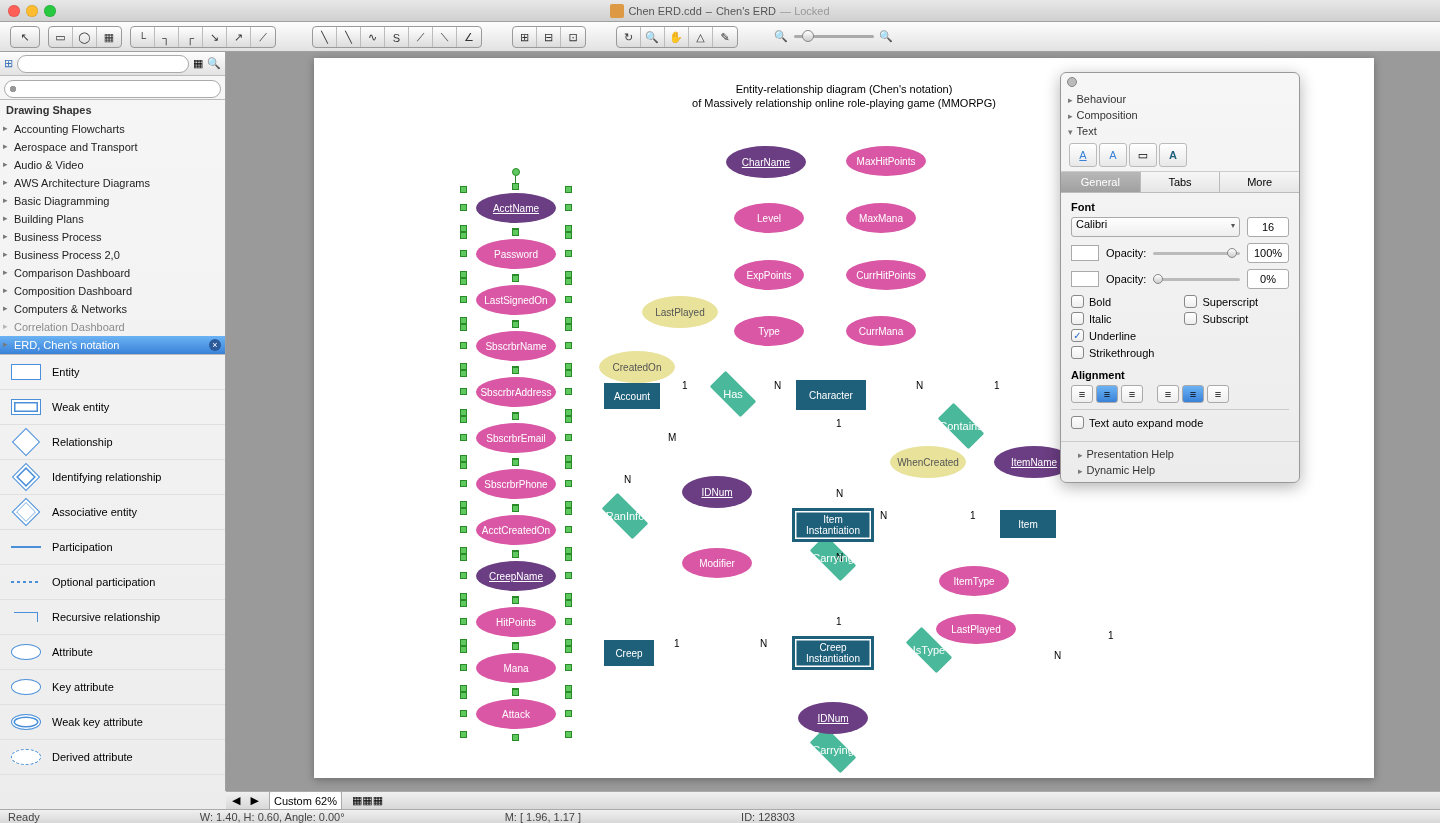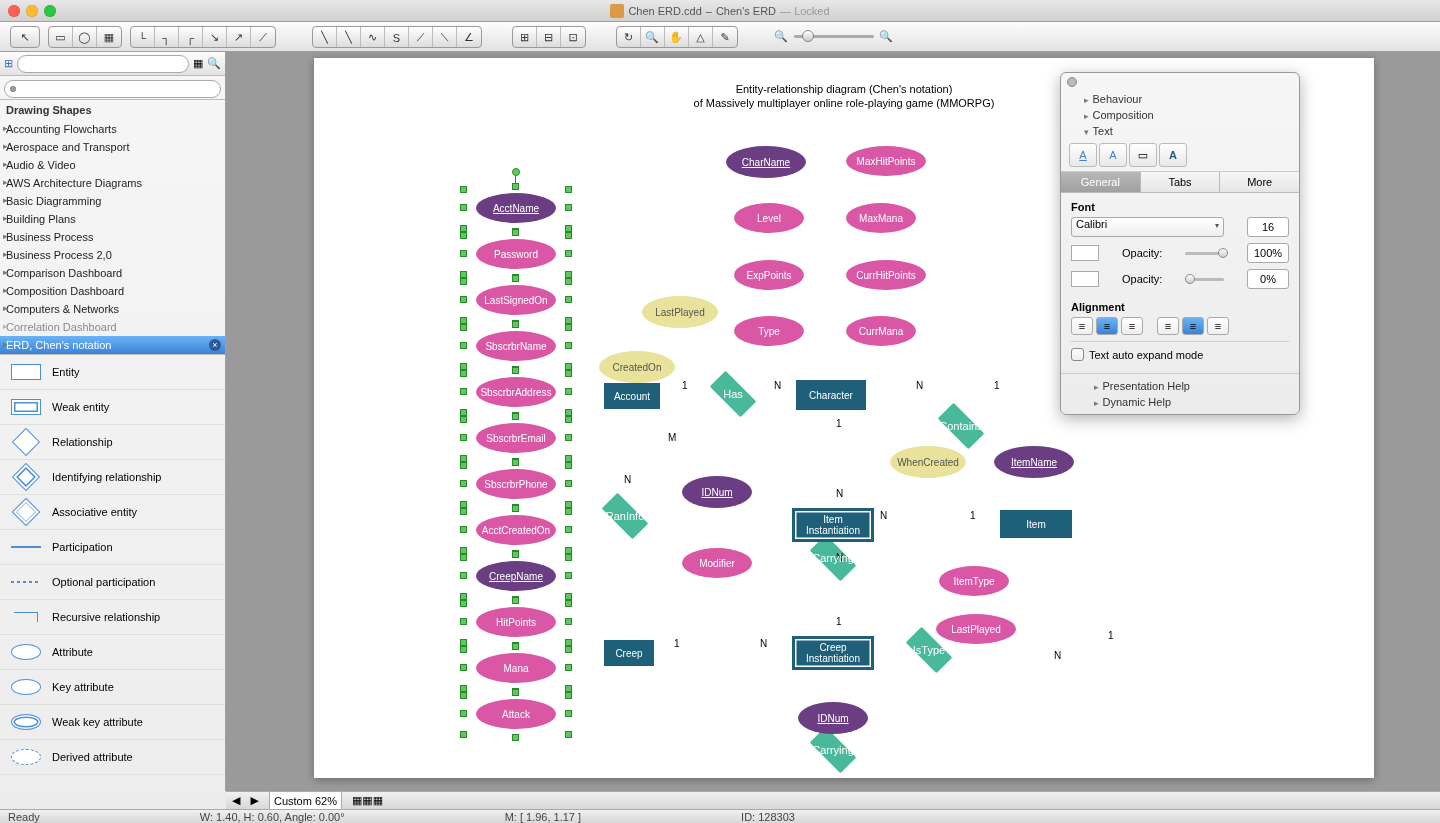--- a/index.html
+++ b/index.html
@@ -21,21 +21,21 @@
 .slider-track{width:80px;height:3px;background:#aaa;border-radius:2px;position:relative}
 .slider-thumb{position:absolute;width:12px;height:12px;background:linear-gradient(#fff,#ccc);border:1px solid #888;border-radius:50%;top:-5px}
 
 .leftpanel{position:absolute;left:0;top:52px;width:226px;bottom:32px;background:linear-gradient(#f6f6f6,#ededed);border-right:1px solid #a0a0a0;display:flex;flex-direction:column}
 .lp-header{height:24px;background:linear-gradient(#fdfdfd,#e2e2e2);border-bottom:1px solid #bbb;display:flex;align-items:center;padding:0 4px;gap:4px}
 .lp-search{flex:1;height:18px;border:1px solid #aaa;border-radius:9px;background:#fff;padding:0 6px}
 .lp-filter{height:24px;padding:4px;border-bottom:1px solid #bbb}
 .lp-filter input{width:100%;height:18px;border:1px solid #aaa;border-radius:9px;background:#fff;padding:0 18px;background-image:radial-gradient(circle at 8px 8px,#999 3px,transparent 3.5px)}
 .lib-title{padding:4px 6px;font-weight:bold;color:#333}
 .lib-list{flex:0 0 auto;overflow:hidden}
-.lib-item{padding:3px 6px 3px 6px;position:relative;color:#222;cursor:default}
+.lib-item{padding:3px 6px 3px 14px;position:relative;color:#222;cursor:default}
 .lib-item::before{content:"▸";position:absolute;left:3px;color:#777;font-size:9px}
 .lib-item.active{background:linear-gradient(#6bb3f4,#3a82d8);color:#fff}
 .lib-item.active .close{position:absolute;right:4px;width:12px;height:12px;background:#2a5a9a;border-radius:50%;color:#fff;font-size:9px;text-align:center;line-height:12px}
 .shapes{flex:1;overflow-y:auto;border-top:1px solid #bbb}
 .shape-row{display:flex;align-items:center;gap:8px;padding:6px 8px;border-bottom:1px solid #e0e0e0}
 .shape-icon{width:36px;height:22px;display:flex;align-items:center;justify-content:center;position:relative}
 .si-rect{width:30px;height:16px;border:1.5px solid #4a90d9;background:#fff}
 .si-rect.double{box-shadow:inset 0 0 0 2px #fff,inset 0 0 0 3.5px #4a90d9}
 .si-diamond{width:20px;height:20px;border:1.5px solid #4a90d9;background:#fff;transform:rotate(45deg)}
 .si-diamond.double{box-shadow:inset 0 0 0 2px #fff,inset 0 0 0 3.5px #4a90d9}
@@ -67,32 +67,32 @@
 .handle{position:absolute;width:7px;height:7px;background:#5fc95f;border:1px solid #2a8a2a}
 .handle.h1{left:-4px;top:-4px}.handle.h2{left:48px;top:-7px}.handle.h3{right:-4px;top:-4px}
 .handle.h4{left:-4px;top:14px}.handle.h5{right:-4px;top:14px}
 .handle.h6{left:-4px;bottom:-4px}.handle.h7{left:48px;bottom:-7px}.handle.h8{right:-4px;bottom:-4px}
 .rotknob{position:absolute;left:48px;top:-22px;width:8px;height:8px;background:#5fc95f;border:1px solid #2a8a2a;border-radius:50%}
 .rotline{position:absolute;left:51px;top:-14px;width:1px;height:10px;background:#2a8a2a}
 
 .rightpanel{position:absolute;right:140px;top:20px;width:240px;background:linear-gradient(#f6f6f6,#ececec);border:1px solid #999;border-radius:6px;box-shadow:0 4px 16px rgba(0,0,0,.3);z-index:10}
 .rp-head{display:flex;align-items:center;padding:4px 6px;gap:6px}
 .rp-gray-dot{width:10px;height:10px;border-radius:50%;background:#bbb;border:1px solid #888}
-.rp-section{padding:2px 23px;color:#333;cursor:default}
+.rp-section{padding:2px 7px;color:#333;cursor:default}
 .rp-section::before{content:"▸";color:#777;margin-right:4px;font-size:9px}
 .rp-section.open::before{content:"▾"}
 .rp-icons{display:flex;gap:2px;padding:4px 8px;border-bottom:1px solid #ccc}
 .rp-iconbtn{width:28px;height:24px;border:1px solid #bbb;border-radius:3px;background:linear-gradient(#fff,#e8e8e8);display:flex;align-items:center;justify-content:center}
 .tabs{display:flex;background:#e0e0e0;border-bottom:1px solid #bbb}
 .tab{flex:1;text-align:center;padding:4px;border-right:1px solid #bbb;background:linear-gradient(#f6f6f6,#e6e6e6)}
 .tab.active{background:linear-gradient(#b8b8b8,#a0a0a0);color:#fff}
 .tab:last-child{border-right:none}
 .rp-body{padding:8px 10px}
 .rp-label{font-weight:bold;margin-bottom:4px}
-.rp-row{display:flex;align-items:center;gap:23px;margin-bottom:6px}
+.rp-row{display:flex;align-items:center;gap:7px;margin-bottom:6px}
 .rp-select{flex:1;height:20px;border:1px solid #aaa;border-radius:3px;background:linear-gradient(#fff,#eee);padding:0 4px;position:relative}
 .rp-select::after{content:"▾";position:absolute;right:4px;color:#555;font-size:8px;top:3px}
 .rp-num{width:42px;height:20px;border:1px solid #aaa;border-radius:3px;background:#fff;text-align:center;padding-top:3px}
 .rp-swatch{width:28px;height:16px;border:1px solid #aaa;background:#fff}
 .rp-slidetrack{flex:1;height:3px;background:#bbb;border-radius:2px;position:relative}
 .rp-slidethumb{position:absolute;width:10px;height:10px;background:linear-gradient(#fff,#ccc);border:1px solid #888;border-radius:50%;top:-4px}
 .chk{display:flex;align-items:center;gap:5px;margin-bottom:4px}
 .chkbox{width:13px;height:13px;border:1px solid #888;border-radius:3px;background:linear-gradient(#fff,#eee);display:flex;align-items:center;justify-content:center;font-size:10px;color:#2a6ac8}
 .aligns{display:flex;gap:3px}
 .alignbtn{width:22px;height:18px;border:1px solid #aaa;border-radius:3px;background:linear-gradient(#fff,#eee);display:flex;align-items:center;justify-content:center}
@@ -273,21 +273,21 @@
         </div>
         <span>Derived attribute</span>
       </div>
   </div>
 </div>
 
 <div class="canvas-wrap">
   <div class="canvas-page">
     <div class="diag-title">
       <div>Entity-relationship diagram (Chen's notation)</div>
-      <div>of Massively multiplayer online role-playing game (MMORPG)</div>
+      <div>of Massively relationship online role-playing game (MMORPG)</div>
     </div>
 
     <svg class="wires">
       <g stroke="#444" stroke-width="1" fill="none">
         <line x1="330" y1="338" x2="400" y2="338"></line>
           <line x1="440" y1="338" x2="480" y2="338"></line>
         <line x1="550" y1="338" x2="620" y2="338"></line>
           <line x1="670" y1="338" x2="760" y2="338"></line>
         <line x1="518" y1="350" x2="518" y2="594"></line>
           <line x1="518" y1="594" x2="480" y2="594"></line>
@@ -498,21 +498,21 @@
       </div>
     <div class="c-el attr cream" style="left:576px;top:388px">WhenCreated</div>
     <div class="c-el attr purple" style="left:680px;top:388px">ItemName</div>
 
     <div class="c-el attr purple" style="left:368px;top:418px;width:70px">IDNum</div>
     <div class="c-el entity weak" style="left:478px;top:450px;width:82px;height:34px;text-align:center">Item Instantiation</div>
     <div class="c-el rel" style="left:584px;top:448px">
         <div class="rel-inner"></div>
         <div class="rel-text">IsType</div>
       </div>
-    <div class="c-el entity" style="left:686px;top:452px;width:72px;height:28px">Item</div>
+    <div class="c-el entity" style="left:686px;top:452px;width:56px;height:28px">Item</div>
     <div class="c-el attr pink" style="left:368px;top:490px">Modifier</div>
 
     <div class="c-el rel" style="left:488px;top:516px">
         <div class="rel-inner"></div>
         <div class="rel-text">Carrying</div>
       </div>
     <div class="c-el attr pink" style="left:625px;top:508px">ItemType</div>
     <div class="c-el attr pink" style="left:622px;top:556px;width:80px">LastPlayed</div>
 
     <div class="c-el entity" style="left:290px;top:582px;width:50px;height:26px">Creep</div>
@@ -573,20 +573,48 @@
       </div>
       <div class="rp-row">
         <div class="rp-swatch"></div>
         <span>Opacity:</span>
         <div class="rp-slidetrack">
             <div class="rp-slidethumb" style="left:0"></div>
           </div>
         <div class="rp-num">0%</div>
       </div>
       <div style="display:flex;gap:30px;margin:6px 0">
+        <div>
+          <div class="chk">
+              <div class="chkbox"></div>
+              <span>Bold</span>
+            </div>
+          <div class="chk">
+              <div class="chkbox"></div>
+              <span>Italic</span>
+            </div>
+          <div class="chk">
+              <div class="chkbox">✓</div>
+              <span>Underline</span>
+            </div>
+          <div class="chk">
+              <div class="chkbox"></div>
+              <span>Strikethrough</span>
+            </div>
+        </div>
+        <div>
+          <div class="chk">
+              <div class="chkbox"></div>
+              <span>Superscript</span>
+            </div>
+          <div class="chk">
+              <div class="chkbox"></div>
+              <span>Subscript</span>
+            </div>
+        </div>
       </div>
       <div class="rp-label">Alignment</div>
       <div class="rp-row" style="gap:14px">
         <div class="aligns">
           <div class="alignbtn">≡</div>
           <div class="alignbtn active">≡</div>
           <div class="alignbtn">≡</div>
         </div>
         <div class="aligns">
           <div class="alignbtn">≡</div>

